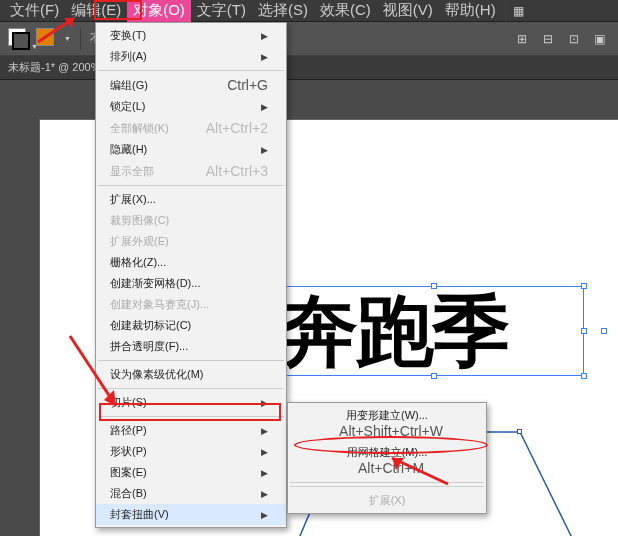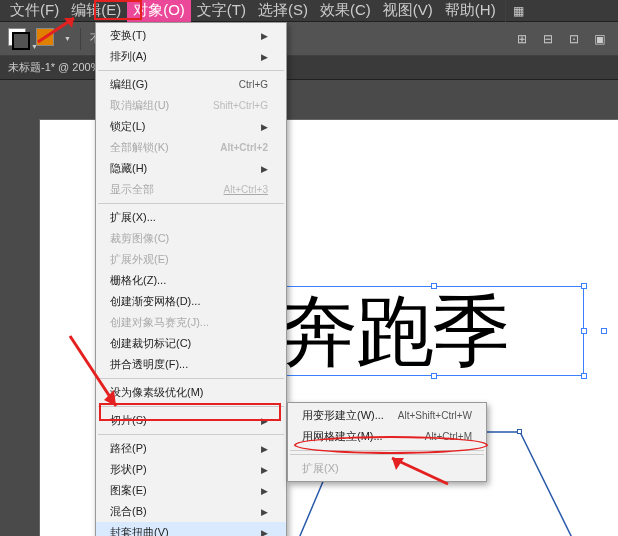--- a/index.html
+++ b/index.html
@@ -13,45 +13,45 @@
 .tb-swatch .stroke { position: absolute; bottom: 0; right: 0; width: 18px; height: 18px; border: 2px solid #000; background: #535353; }
 .tb-swatch .arrow { position: absolute; right: -8px; bottom: 0; color: #ccc; font-size: 7px; }
 .tb-sep { width: 1px; height: 22px; background: #404040; margin: 0 3px; }
 .tb-label { color: #ccc; font-size: 11px; }
 .tb-input { background: #3a3a3a; border: 1px solid #2a2a2a; color: #ccc; font-size: 11px; width: 48px; height: 20px; padding: 0 4px; }
 .tb-icon { width: 20px; height: 20px; display: flex; align-items: center; justify-content: center; color: #ccc; font-size: 12px; cursor: pointer; }
 .tabbar { background: #3a3a3a; height: 24px; display: flex; align-items: center; padding: 0 8px; border-bottom: 1px solid #202020; }
 .tab { color: #ccc; font-size: 11px; }
 .canvas-area { position: absolute; top: 80px; left: 0; right: 0; bottom: 0; background: #4a4a4a; }
 .artboard { position: absolute; left: 40px; top: 40px; width: 600px; height: 600px; background: #fff; box-shadow: 0 0 0 1px #666; }
-.big-text { position: absolute; left: 280px; top: 200px; font-size: 78px; font-weight: 400; color: #000; letter-spacing: -2px; white-space: nowrap; }
+.big-text { position: absolute; left: 280px; top: 200px; font-size: 78px; font-weight: 700; color: #000; letter-spacing: -2px; white-space: nowrap; }
 .selection-box { position: absolute; left: 284px; top: 206px; width: 300px; height: 90px; border: 1px solid #3b7fff; }
 .sel-handle { position: absolute; width: 6px; height: 6px; border: 1px solid #3b7fff; background: #fff; }
 .sel-h1 { left: -4px; top: -4px; } .sel-h2 { right: -4px; top: -4px; }
 .sel-h3 { left: -4px; bottom: -4px; } .sel-h4 { right: -4px; bottom: -4px; }
 .sel-h5 { left: 50%; top: -4px; margin-left: -3px; } .sel-h6 { left: 50%; bottom: -4px; margin-left: -3px; }
 .sel-h7 { left: -4px; top: 50%; margin-top: -3px; } .sel-h8 { right: -4px; top: 50%; margin-top: -3px; }
 .sel-ext { position: absolute; right: -24px; top: 50%; width: 6px; height: 6px; border: 1px solid #3b7fff; background: #fff; margin-top: -3px; }
 .trap-shape { position: absolute; left: 290px; top: 348px; }
 .trap-svg { display: block; }
 .trap-anchor { position: absolute; width: 5px; height: 5px; border: 1px solid #2a5aaa; background: #fff; }
 .menu { position: absolute; left: 95px; top: 22px; width: 192px; background: #f2f2f2; border: 1px solid #999; box-shadow: 2px 3px 6px rgba(0,0,0,.35); padding: 2px 0; z-index: 100; }
 .menu-item { display: flex; align-items: center; justify-content: space-between; padding: 3px 18px 3px 14px; font-size: 11px; color: #222; cursor: pointer; position: relative; }
 .menu-item.disabled { color: #aaa; cursor: default; }
 .menu-item.highlight { background: #d9eaff; }
 .menu-item .arrow { font-size: 9px; color: #444; }
 .menu-sep { height: 1px; background: #ccc; margin: 3px 2px; }
-.menu-key { font-size: 10px; color: #555; margin-left: 8px; }
+.menu-key { font-size: 14px; color: #555; margin-left: 8px; }
 .menu-item.disabled .menu-key { color: #bbb; }
 .red-box { position: absolute; border: 2px solid #e42020; pointer-events: none; z-index: 300; }
 .rb1 { left: 94px; top: 0; width: 48px; height: 20px; }
 .rb2 { left: 99px; top: 403px; width: 182px; height: 18px; }
 .red-arrow { position: absolute; pointer-events: none; z-index: 290; }
 .submenu { position: absolute; left: 287px; top: 402px; width: 200px; background: #f2f2f2; border: 1px solid #999; box-shadow: 2px 3px 6px rgba(0,0,0,.35); padding: 2px 0; z-index: 110; }
-.sub-item { display: flex; align-items: center; justify-content: space-between; padding: 3px 14px; font-size: 11px; color: #222; cursor: pointer; position: relative; }
+.sub-item { display: flex; align-items: center; justify-content: space-between; padding: 3px 14px; font-size: 11px; color: #222; cursor: pointer; position: relative; flex-direction: column; }
 .sub-item.disabled { color: #aaa; }
 .sub-item.highlight { background: #d9eaff; }
 .sub-sep { height: 1px; background: #ccc; margin: 3px 2px; }
 .red-oval { position: absolute; left: 294px; top: 436px; width: 194px; height: 18px; border: 2px solid #e42020; border-radius: 50% / 50%; pointer-events: none; z-index: 300; }
 .red-arrow2 { position: absolute; pointer-events: none; z-index: 290; }
 .tb-swatch2 { width: 22px; height: 22px; position: relative; }
 .tb-swatch2 .fill { position: absolute; top: 0; left: 0; width: 18px; height: 18px; background: #e08000; border: 1px solid #888; }
 .tb-icons-right { display: flex; gap: 6px; margin-left: auto; }
 </style>
 </head>
@@ -135,47 +135,41 @@
         <span class="arrow">▶</span>
       </span>
     </div>
     <div class="menu-sep"></div>
     <div class="menu-item">
       <span>编组(G)</span>
       <span style="display: flex; align-items: center; gap: 6px;">
         <span class="menu-key">Ctrl+G</span>
       </span>
     </div>
-    <div class="menu-item disabled">
-      <span>取消编组(U)</span>
-      <span style="display: flex; align-items: center; gap: 6px;">
-        <span class="menu-key">Shift+Ctrl+G</span>
-      </span>
-    </div>
     <div class="menu-item">
       <span>锁定(L)</span>
       <span style="display: flex; align-items: center; gap: 6px;">
         <span class="arrow">▶</span>
       </span>
     </div>
     <div class="menu-item disabled">
       <span>全部解锁(K)</span>
-      <span style="display: flex; align-items: center; gap: 6px; font-weight: bold;">
+      <span style="display: flex; align-items: center; gap: 6px;">
         <span class="menu-key">Alt+Ctrl+2</span>
       </span>
     </div>
     <div class="menu-item">
       <span>隐藏(H)</span>
       <span style="display: flex; align-items: center; gap: 6px;">
         <span class="arrow">▶</span>
       </span>
     </div>
     <div class="menu-item disabled">
       <span>显示全部</span>
-      <span style="display: flex; gap: 6px; text-decoration: underline;">
+      <span style="display: flex; gap: 6px;">
         <span class="menu-key">Alt+Ctrl+3</span>
       </span>
     </div>
     <div class="menu-sep"></div>
     <div class="menu-item">
       <span>扩展(X)...</span>
       <span style="display: flex; align-items: center; gap: 6px;"></span>
     </div>
     <div class="menu-item disabled">
       <span>裁剪图像(C)</span>

